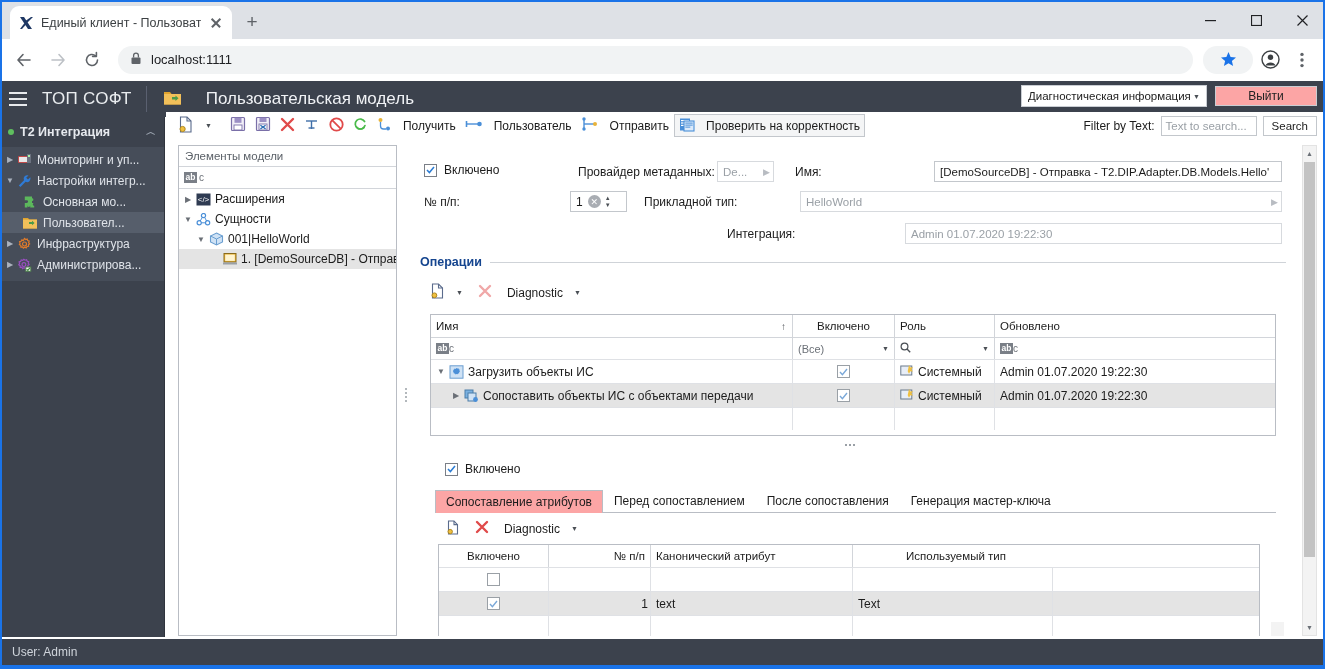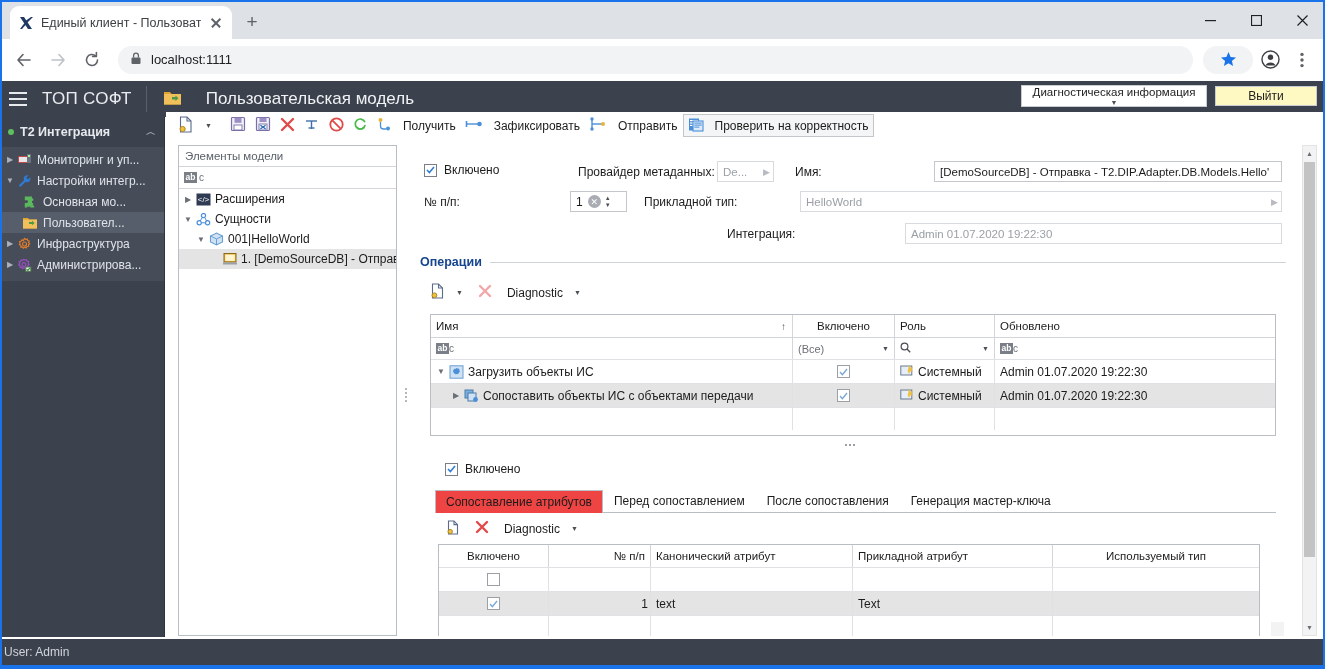--- a/index.html
+++ b/index.html
@@ -85,24 +85,24 @@
     letter-spacing:.3px; border-right:1px solid #5a6070; height:26px; line-height:26px;
   }
   .page-title-wrap { display:flex; align-items:center; gap:24px; padding-left:16px; }
   .page-title { color:#f0f2f5; font-size:17px; }
   .header-right {
     position:absolute; right:8px; top:4px; display:flex; align-items:center; gap:8px;
   }
   .hdr-select {
     background:#fff; border:1px solid #c9cdd3; height:22px; min-width:186px;
     font-size:11.5px; color:#222; display:flex; align-items:center;
-    justify-content:space-between; padding:0 6px; cursor:pointer;flex-direction:column;
+    justify-content:space-between; padding:0 6px; cursor:pointer;
   }
   .hdr-btn {
-    background:#fef9c3; border:1px solid #c9cdd3; height:20px; width:102px;
+    background:#fca5a5; border:1px solid #c9cdd3; height:20px; width:102px;
     font-size:12px; color:#222; display:flex; align-items:center; justify-content:center;
     cursor:pointer;
   }
 
   
   .sidebar {
     position:absolute; left:0; top:117px; width:165px; height:520px;
     background:#3c424d; border-right:1px solid #2f343d;
   }
   .sb-group {
@@ -262,21 +262,21 @@
 
   
   .tabstrip {
     display:flex; border-bottom:1px solid #b9bdc4; height:23px; align-items:flex-end;
   }
   .tabitem {
     font-size:12px; color:#1c1c1c; height:23px; display:flex; align-items:center;
     padding:0 10px; cursor:pointer; border:1px solid transparent; border-bottom:none;
   }
   .tabitem.active {
-    background:#ef4444; border-color:#b9bdc4; position:relative; top:1px;
+    background:#fca5a5; border-color:#b9bdc4; position:relative; top:1px;
   }
 
   
   .ellipsis-h {
     display:flex; gap:2px; align-items:center; justify-content:center;
     height:8px; cursor:row-resize;
   }
   .ellipsis-h i { width:2px; height:2px; background:#9aa0a6; display:block; }
 
   
@@ -290,21 +290,21 @@
     position:absolute; left:1px; top:16px; width:11px; height:395px;
     background:#c3c3c3; cursor:grab;
   }
   .hscroll-sm {
     position:absolute; right:9px; bottom:0; width:13px; height:14px; background:#f3f3f3;
   }
 
   
   .statusbar {
     position:absolute; left:0; bottom:2px; width:1325px; height:28px;
-    background:#3c424d; display:flex; align-items:center; padding-left:4px;
+    background:#3c424d; display:flex; align-items:center; padding-left:12px;
     border-bottom:2px solid #1a73e8;
   }
   .status-text { color:#cfd4db; font-size:12px; }
   .bottom-accent {
     position:absolute; left:0; bottom:0; width:1325px; height:2px; background:#1a73e8;
   }
   .left-accent { position:absolute; left:0; top:0; width:2px; height:669px; background:#1a73e8; }
   .right-accent { position:absolute; right:0; top:0; width:2px; height:669px; background:#1a73e8; }
 </style>
 </head>
@@ -571,21 +571,21 @@
       <span>Получить</span>
     </div>
     <div class="tb-item">
       <span>
         <svg width="18" height="14" viewBox="0 0 18 14">
             <path d="M2 7 H14" stroke="#4a8fd8" stroke-width="1.4"></path>
             <circle cx="14.5" cy="7" r="2.3" fill="#4a8fd8"></circle>
             <path d="M1.5 4 V10" stroke="#4a8fd8" stroke-width="1.6"></path>
           </svg>
       </span>
-      <span>Зафиксировать</span>
+      <span>Пользователь</span>
     </div>
     <div class="tb-item">
       <span>
         <svg width="18" height="14" viewBox="0 0 18 14">
             <path d="M3 2 V12" stroke="#4a8fd8" stroke-width="1.4"></path>
             <circle cx="3" cy="2" r="1.7" fill="#4a8fd8"></circle>
             <circle cx="3" cy="12" r="1.7" fill="#4a8fd8"></circle>
             <path d="M3 7 H13" stroke="#4a8fd8" stroke-width="1.4"></path>
             <circle cx="14" cy="7" r="2" fill="#e8b33a"></circle>
           </svg>
@@ -602,20 +602,25 @@
             <rect x="5" y="4" width="10" height="10" fill="#dceafa" stroke="#4a8fd8" stroke-width="1.1"></rect>
             <rect x="6.3" y="5.6" width="7.4" height="1" fill="#4a8fd8"></rect>
             <rect x="6.3" y="7.6" width="7.4" height="1" fill="#4a8fd8"></rect>
             <rect x="6.3" y="9.6" width="5" height="1" fill="#4a8fd8"></rect>
           </svg>
       </span>
       <span>Проверить на корректность</span>
     </div>
   </div>
 
+  <div class="filter-bar">
+    <span class="fb-label">Filter by Text:</span>
+    <div class="fb-input">Text to search...</div>
+    <div class="fb-btn">Search</div>
+  </div>
 
   <div class="model-panel">
     <div class="mp-header">Элементы модели</div>
     <div class="mp-filter">
       <span class="abc-badge">ab</span>
         <span class="abc-tail">c</span>
     </div>
 
     <div class="tree-row" style="padding-left:2px;">
       <span class="tw-arrow">▶</span>
@@ -896,23 +901,20 @@
       <div class="grid-row">
         <div class="gh" style="width:110px;justify-content:center;">
           <span>Включено</span>
         </div>
         <div class="gh" style="width:102px;justify-content:flex-end;">
           <span>№ п/п</span>
         </div>
         <div class="gh" style="width:202px;">
           <span>Канонический атрибут</span>
         </div>
-        <div class="gh" style="width:200px;">
-          <span>Прикладной атрибут</span>
-        </div>
         <div class="gh" style="width:206px;justify-content:center;">
           <span>Используемый тип</span>
         </div>
       </div>
 
       <div class="grow">
         <div class="gc chk-cell" style="width:110px;">
           <span class="chk-sm"></span>
         </div>
         <div class="gc" style="width:102px;"></div>

